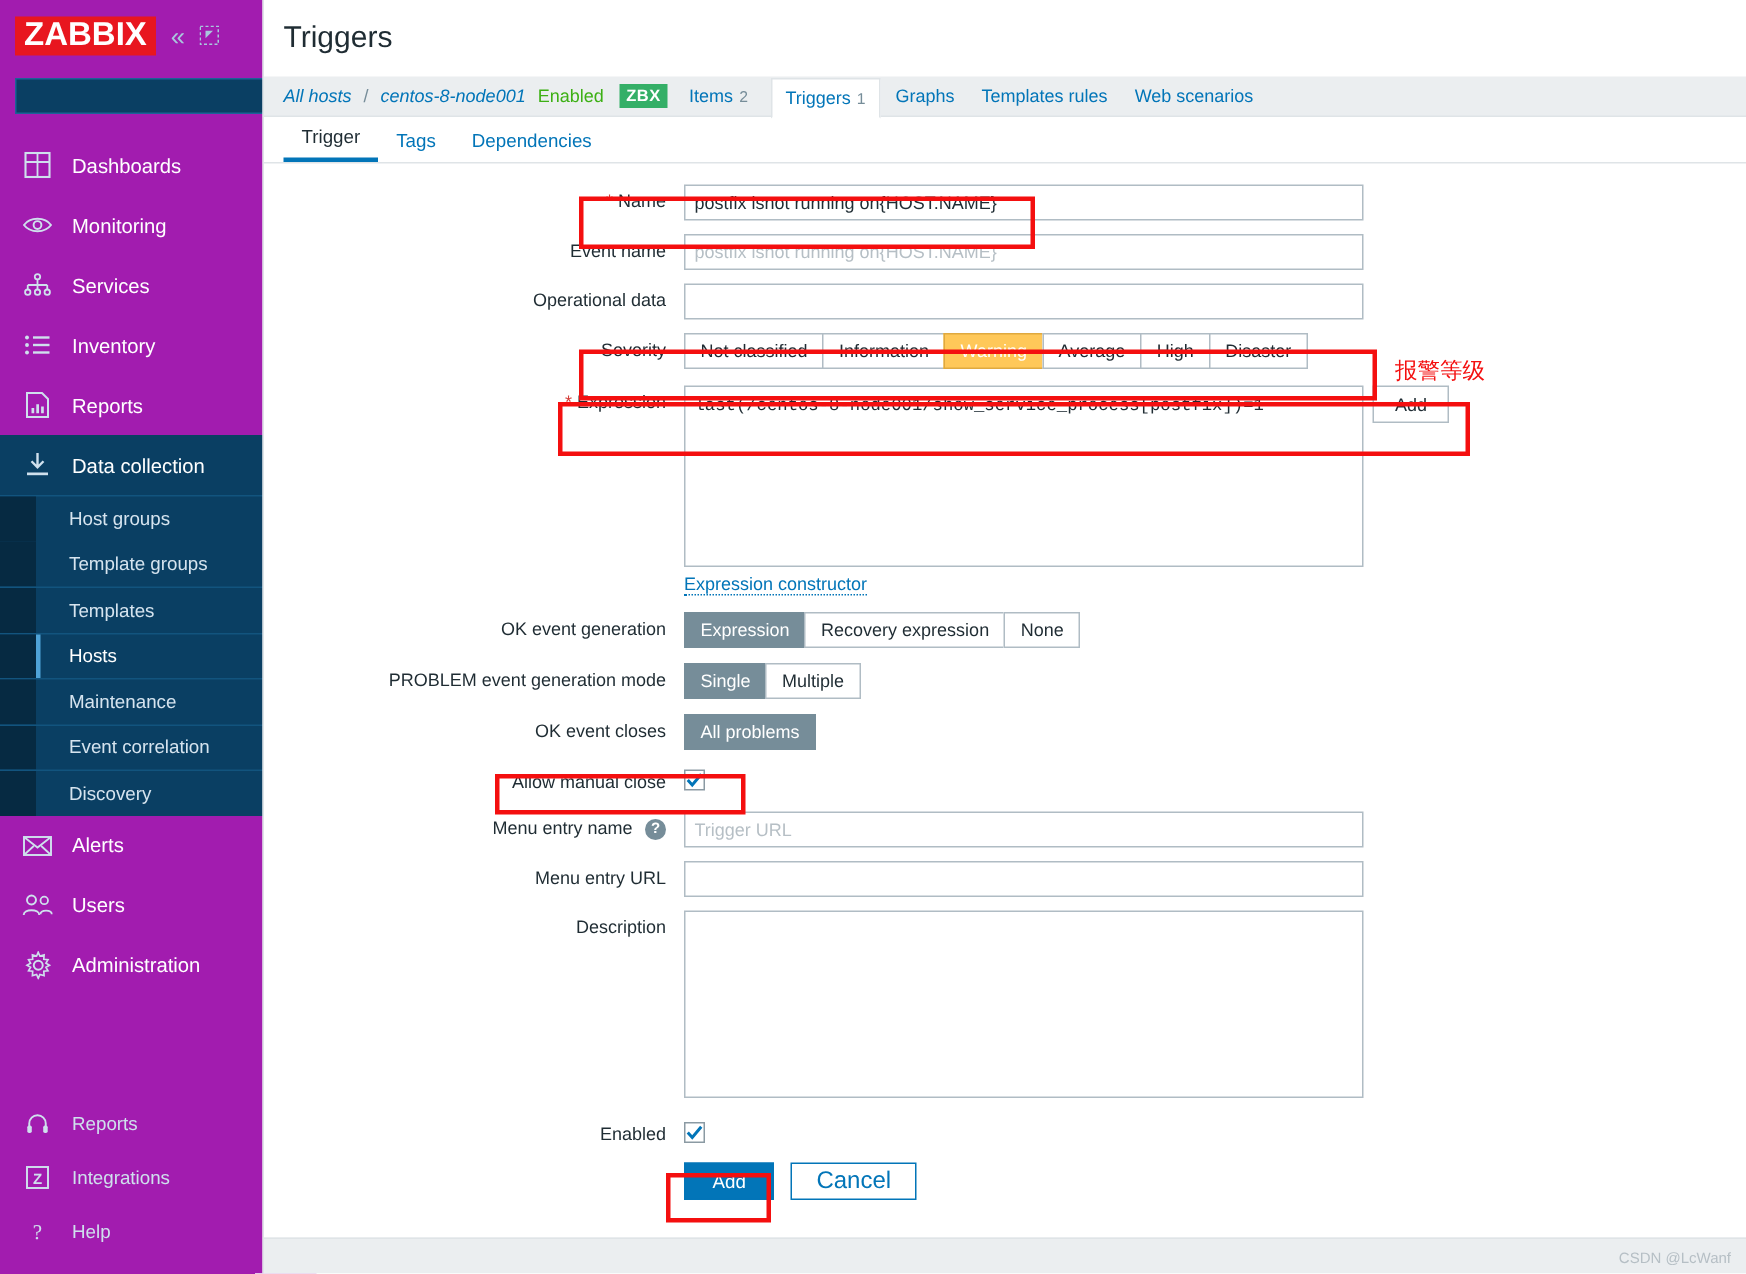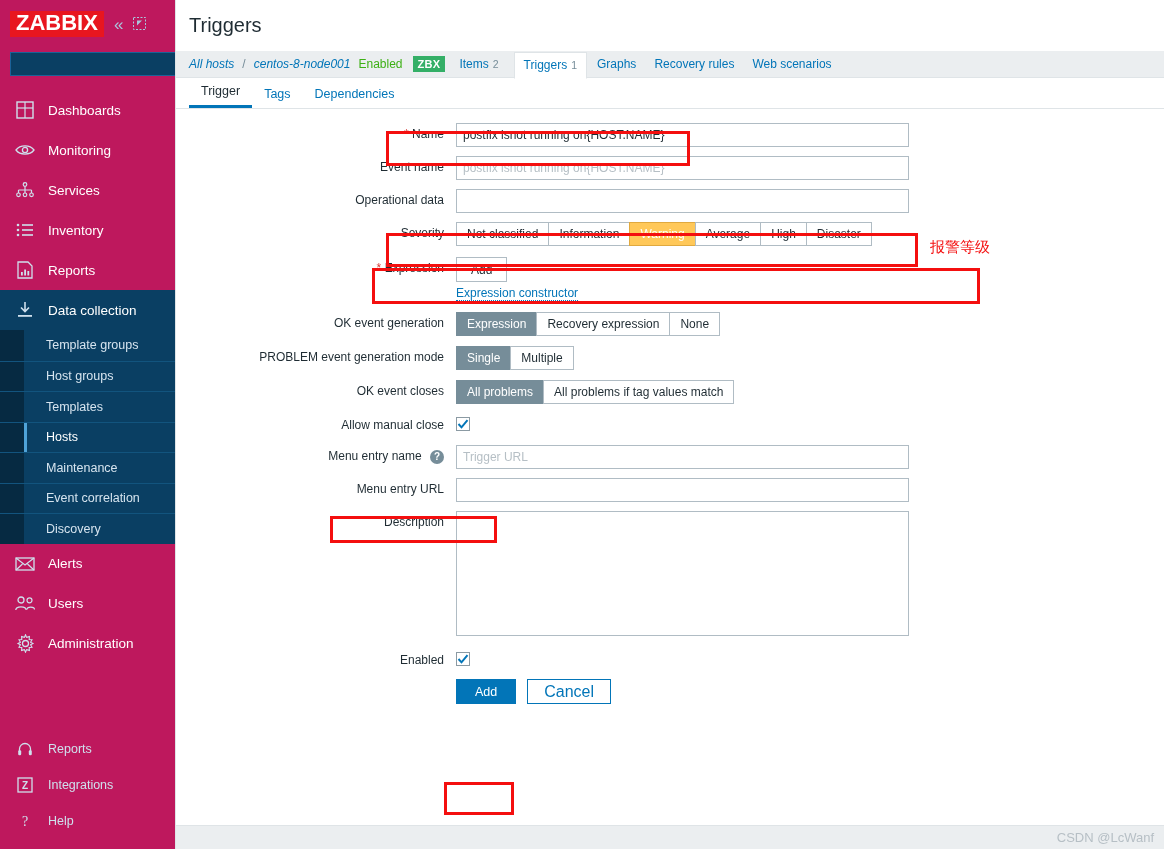--- a/index.html
+++ b/index.html
@@ -10,21 +10,21 @@
     font-size: 12px;
     background: #ffffff;
     overflow: hidden;
     position: relative;
   }
 
   
   #sidebar {
     position: absolute; left: 0; top: 0;
     width: 211px; height: 849px;
-    background: #be185d;
+    background: #a21caf;
     color: #ffffff;
   }
   .logo-row {
     height: 48px; display: flex; align-items: center;
     padding-left: 10px; gap: 10px;
   }
   .zbx-logo {
     background: #e8161f; color: #ffffff;
     font-size: 22px; font-weight: bold; letter-spacing: 0px;
     padding: 1px 6px 3px 6px; line-height: 1;
@@ -246,21 +246,21 @@
     font-family: "DejaVu Sans", sans-serif; z-index: 21;
   }
 
   .footer {
     position: absolute; bottom: 0; left: 0; width: 100%;
     height: 24px; background: #ebeef0;
     border-top: 1px solid #dfe4e7;
   }
   .watermark {
     position: absolute; right: 10px; bottom: 4px;
-    color: #b6bfc5; font-size: 13px;
+    color: #b6bfc5; font-size: 10px;
   }
 </style>
 </head>
 <body>
 
 <div id="sidebar">
 
   <div class="logo-row">
     <div class="zbx-logo">ZABBIX</div>
     <span class="collapse-icon">«</span>
@@ -351,25 +351,25 @@
       <svg width="18" height="18" viewBox="0 0 18 18">
         <path d="M9 1 V10 M5 6.5 L9 10.5 L13 6.5" fill="none" stroke="#cfe0ed" stroke-width="1.6"></path>
         <rect x="2" y="14" width="14" height="1.8" fill="#cfe0ed"></rect>
       </svg>
     </span>
     <span class="nav-label">Data collection</span>
     <span class="chev">▴</span>
   </div>
 
   <div class="sub-list">
+    <div class="sub-item">
+        <span>Host groups</span>
+      </div>
     <div class="sub-item first-sub">
         <span>Template groups</span>
-      </div>
-    <div class="sub-item">
-        <span>Host groups</span>
       </div>
     <div class="sub-item">
         <span>Templates</span>
       </div>
     <div class="sub-item selected">
         <span>Hosts</span>
       </div>
     <div class="sub-item">
         <span>Maintenance</span>
       </div>
@@ -463,21 +463,21 @@
       <span class="cnt">2</span>
     </span>
     <span class="bc-tab current">
       <span>Triggers</span>
       <span class="cnt">1</span>
     </span>
     <span class="bc-tab">
       <span>Graphs</span>
     </span>
     <span class="bc-tab">
-      <span>Recovery rules</span>
+      <span>Templates rules</span>
     </span>
     <span class="bc-tab">
       <span>Web scenarios</span>
     </span>
   </div>
 
   <div class="tabs-row">
     <div class="form-tab sel">Trigger</div>
     <div class="form-tab">Tags</div>
     <div class="form-tab">Dependencies</div>
@@ -516,20 +516,21 @@
           <div class="sbtn">Average</div>
           <div class="sbtn">High</div>
           <div class="sbtn">Disaster</div>
         </div>
       </div>
     </div>
 
     <div class="row" style="margin-bottom:4px;justify-content:center;">
       <div class="lbl"><span class="req">*</span> <span>Expression</span></div>
       <div class="ctl expr-wrap">
+        <textarea class="expr-box" style="">last(/centos-8-node001/show_service_process[postfix])=1</textarea>
         <button class="btn-grey">Add</button>
       </div>
     </div>
     <div class="row" style="margin-bottom:12px;">
       <div class="lbl"></div>
       <div class="ctl">
         <span class="link-sm">Expression constructor</span>
       </div>
     </div>
 
@@ -552,21 +553,20 @@
           <div class="sbtn">Multiple</div>
         </div>
       </div>
     </div>
 
     <div class="row" style="margin-bottom:12px;">
       <div class="lbl">OK event closes</div>
       <div class="ctl">
         <div class="seg">
           <div class="sbtn on-gray">All problems</div>
-          <div class="sbtn">All problems if tag values match</div>
         </div>
       </div>
     </div>
 
     <div class="row" style="margin-bottom:13px;">
       <div class="lbl" style="padding-top:2px;">Allow manual close</div>
       <div class="ctl">
         <span class="cbx">
           <svg width="12" height="12" viewBox="0 0 12 12">
               <path d="M1.5 6 L4.5 9.3 L10.5 2.2" fill="none" stroke="#0275b8" stroke-width="2"></path>

